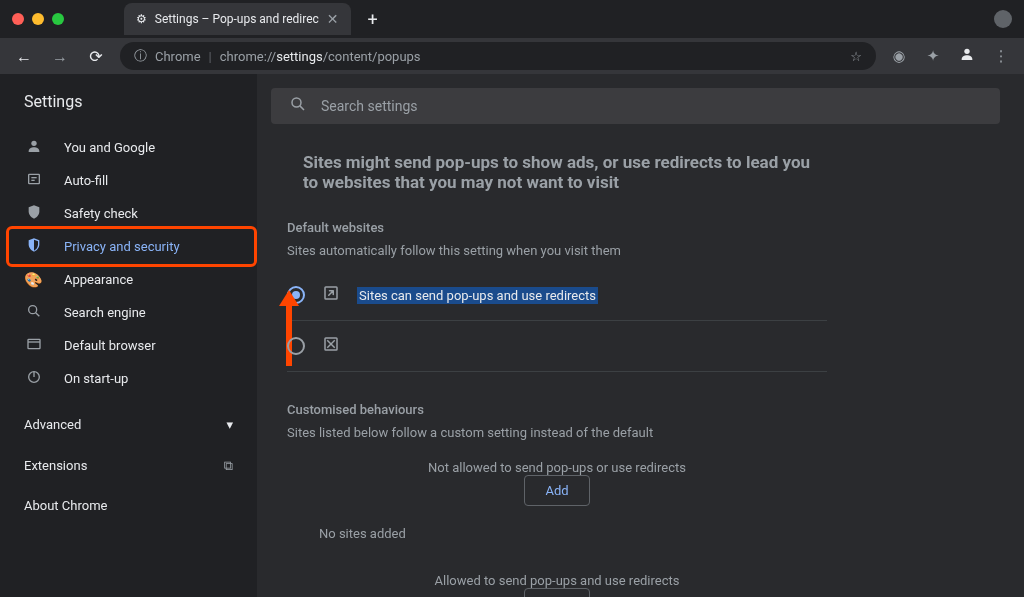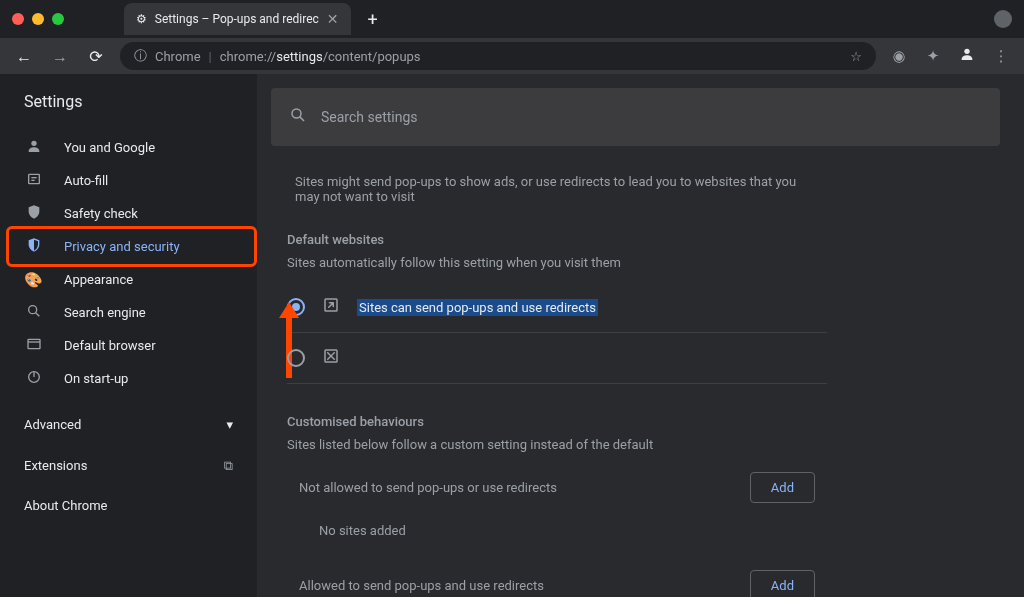--- a/index.html
+++ b/index.html
@@ -36,45 +36,45 @@
     .sidebar-item .icon { width: 20px; text-align: center; color: #9aa0a6; font-size: 15px; }
     .sidebar-item.active { color: #8ab4f8; }
     .sidebar-item.active .icon { color: #8ab4f8; }
     .highlight-box { position: absolute; left: 6px; right: 0; top: -4px; bottom: -4px; border: 3px solid #ff4500; border-radius: 6px; pointer-events: none; }
     .sidebar-advanced { display: flex; align-items: center; justify-content: space-between; padding: 14px 24px; font-size: 13px; color: #e8eaed; margin-top: 8px; }
     .sidebar-link { display: flex; justify-content: space-between; padding: 12px 24px; font-size: 13px; color: #e8eaed; }
     .sidebar-link .ext-icon { color: #9aa0a6; font-size: 13px; }
     
     .main { flex: 1; background: #292a2d; overflow-y: auto; }
     .search-wrap { padding: 14px 24px 8px 14px; }
-    .search-box { background: #3c3c3f; border-radius: 4px; height: 58px; display: flex; align-items: center; padding: 0 18px; gap: 14px; }
+    .search-box { background: #3c3c3f; border-radius: 4px; height: 36px; display: flex; align-items: center; padding: 0 18px; gap: 14px; }
     .search-box input { background: transparent; border: none; outline: none; color: #e8eaed; font-size: 14px; flex: 1; }
     .search-box input::placeholder { color: #9aa0a6; }
     .search-icon { color: #9aa0a6; }
     
     .settings-body { padding: 10px 30px 30px 30px; max-width: 600px; }
-    .intro { font-size: 13px; color: #9aa0a6; margin: 10px 8px 28px; }
+    .intro { font-size: 17px; color: #9aa0a6; margin: 10px 16px 28px; font-weight: bold; }
     .section-title { font-size: 13px; color: #9aa0a6; font-weight: 500; margin-bottom: 8px; }
     .section-sub { font-size: 13px; color: #9aa0a6; margin-bottom: 12px; }
     
     .radio-row { display: flex; align-items: center; gap: 16px; padding: 14px 0; border-bottom: 1px solid #3c4043; position: relative; }
     .radio-row:last-of-type { border-bottom: none; }
     .radio { width: 18px; height: 18px; border: 2px solid #8ab4f8; border-radius: 50%; display: flex; align-items: center; justify-content: center; flex-shrink: 0; }
     .radio.checked::after { content: ''; width: 8px; height: 8px; background: #8ab4f8; border-radius: 50%; }
     .radio.unchecked { border-color: #9aa0a6; }
     .radio-icon { color: #9aa0a6; width: 20px; text-align: center; }
     .radio-label { font-size: 13px; color: #e8eaed; }
     .radio-label.hl { background: #1a4b8c; padding: 1px 2px; }
     
     .arrow-annotation { position: absolute; left: -8px; top: 20px; }
     .arrow-head { width: 0; height: 0; border-left: 10px solid transparent; border-right: 10px solid transparent; border-bottom: 16px solid #ff4500; }
     .arrow-stem { width: 6px; height: 60px; background: #ff4500; margin: 0 auto; }
     
     .custom-section { margin-top: 30px; }
-    .block-row { display: flex; align-items: center; justify-content: space-between; margin: 20px 12px 8px; }
+    .block-row { display: flex; align-items: center; justify-content: space-between; margin: 20px 0 8px; flex-direction: column; }
     .block-title { font-size: 13px; color: #9aa0a6; }
     .add-btn { border: 1px solid #5f6368; background: transparent; color: #8ab4f8; padding: 7px 20px; border-radius: 4px; font-size: 13px; }
     .no-sites { font-size: 13px; color: #9aa0a6; padding: 12px 0 12px 32px; }
   </style>
 </head>
 <body>
 
 <div class="titlebar">
   <div class="traffic-lights">
     <div class="light red"></div>

